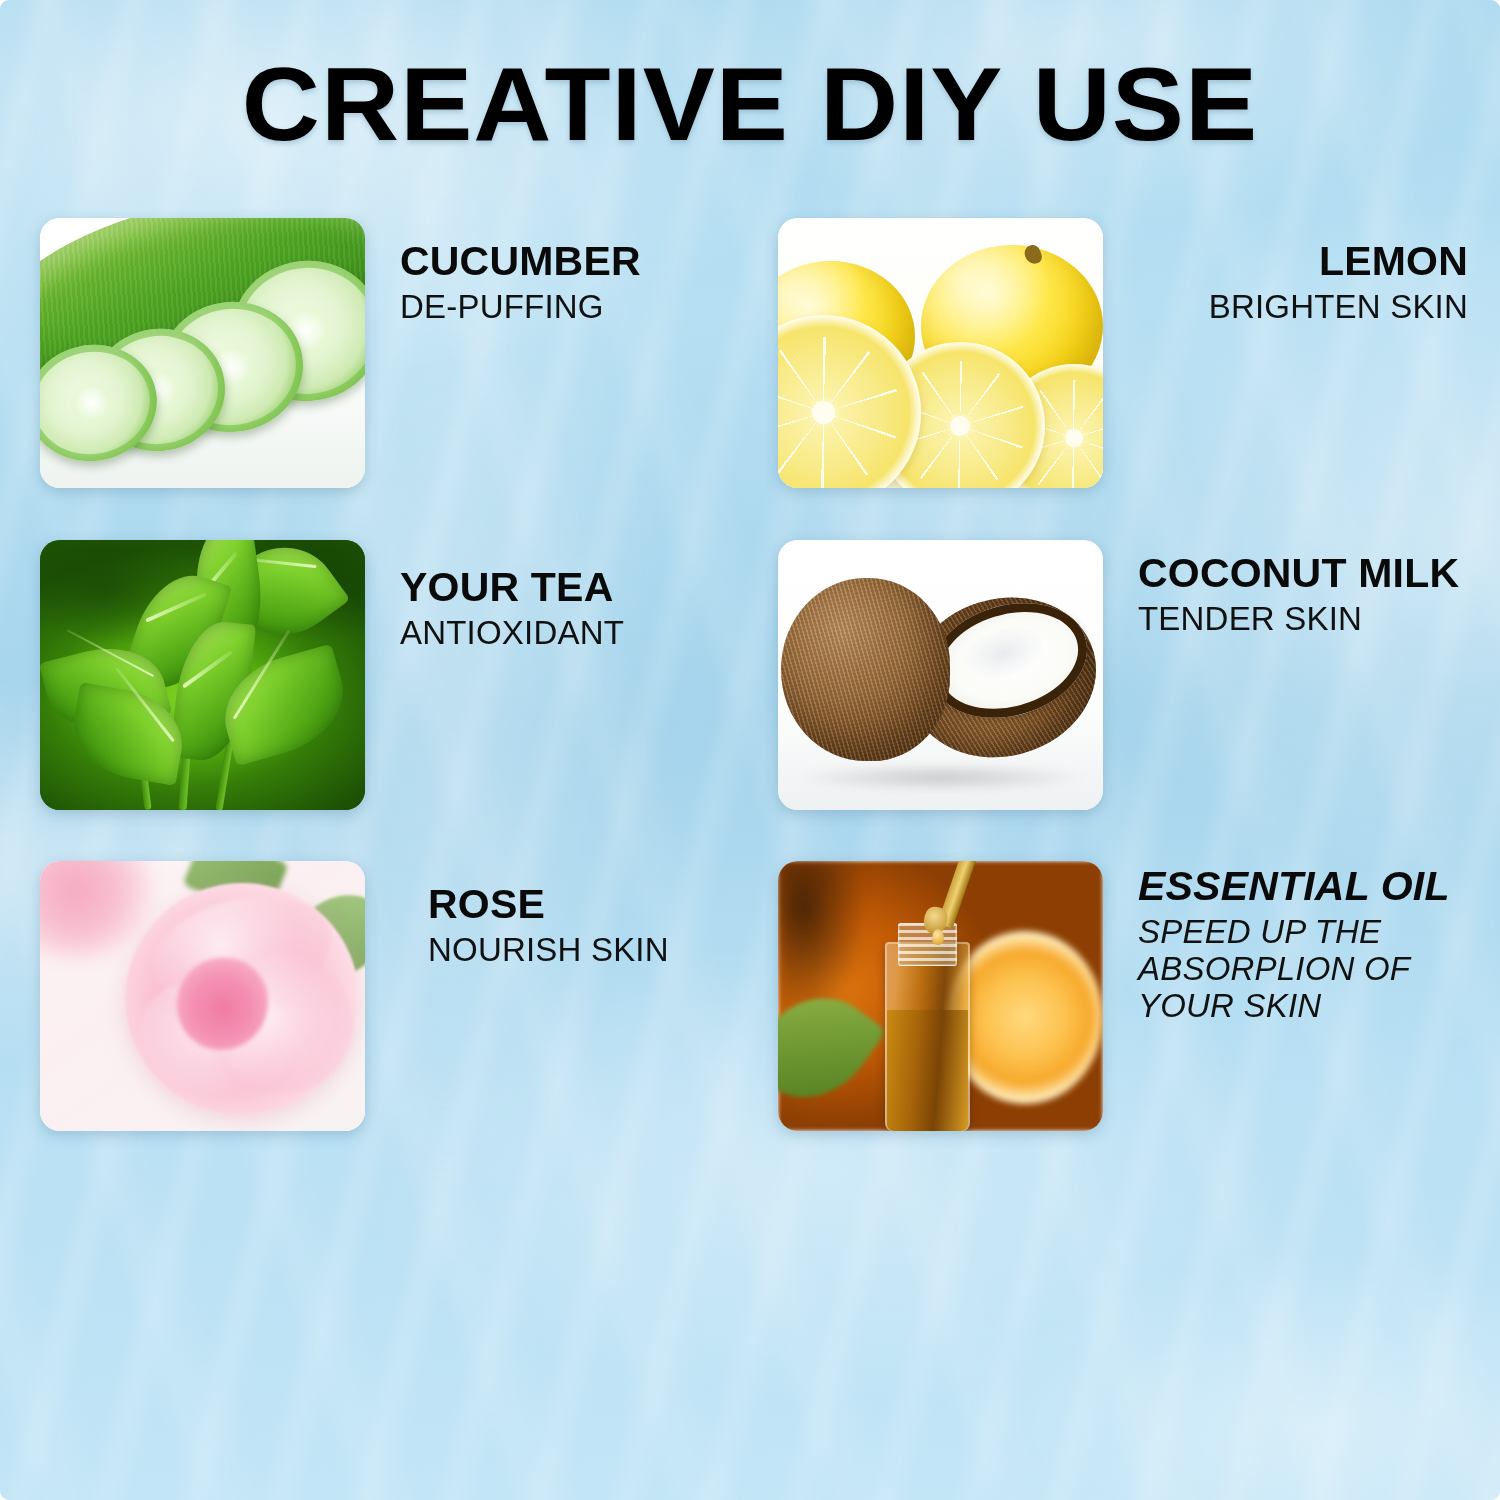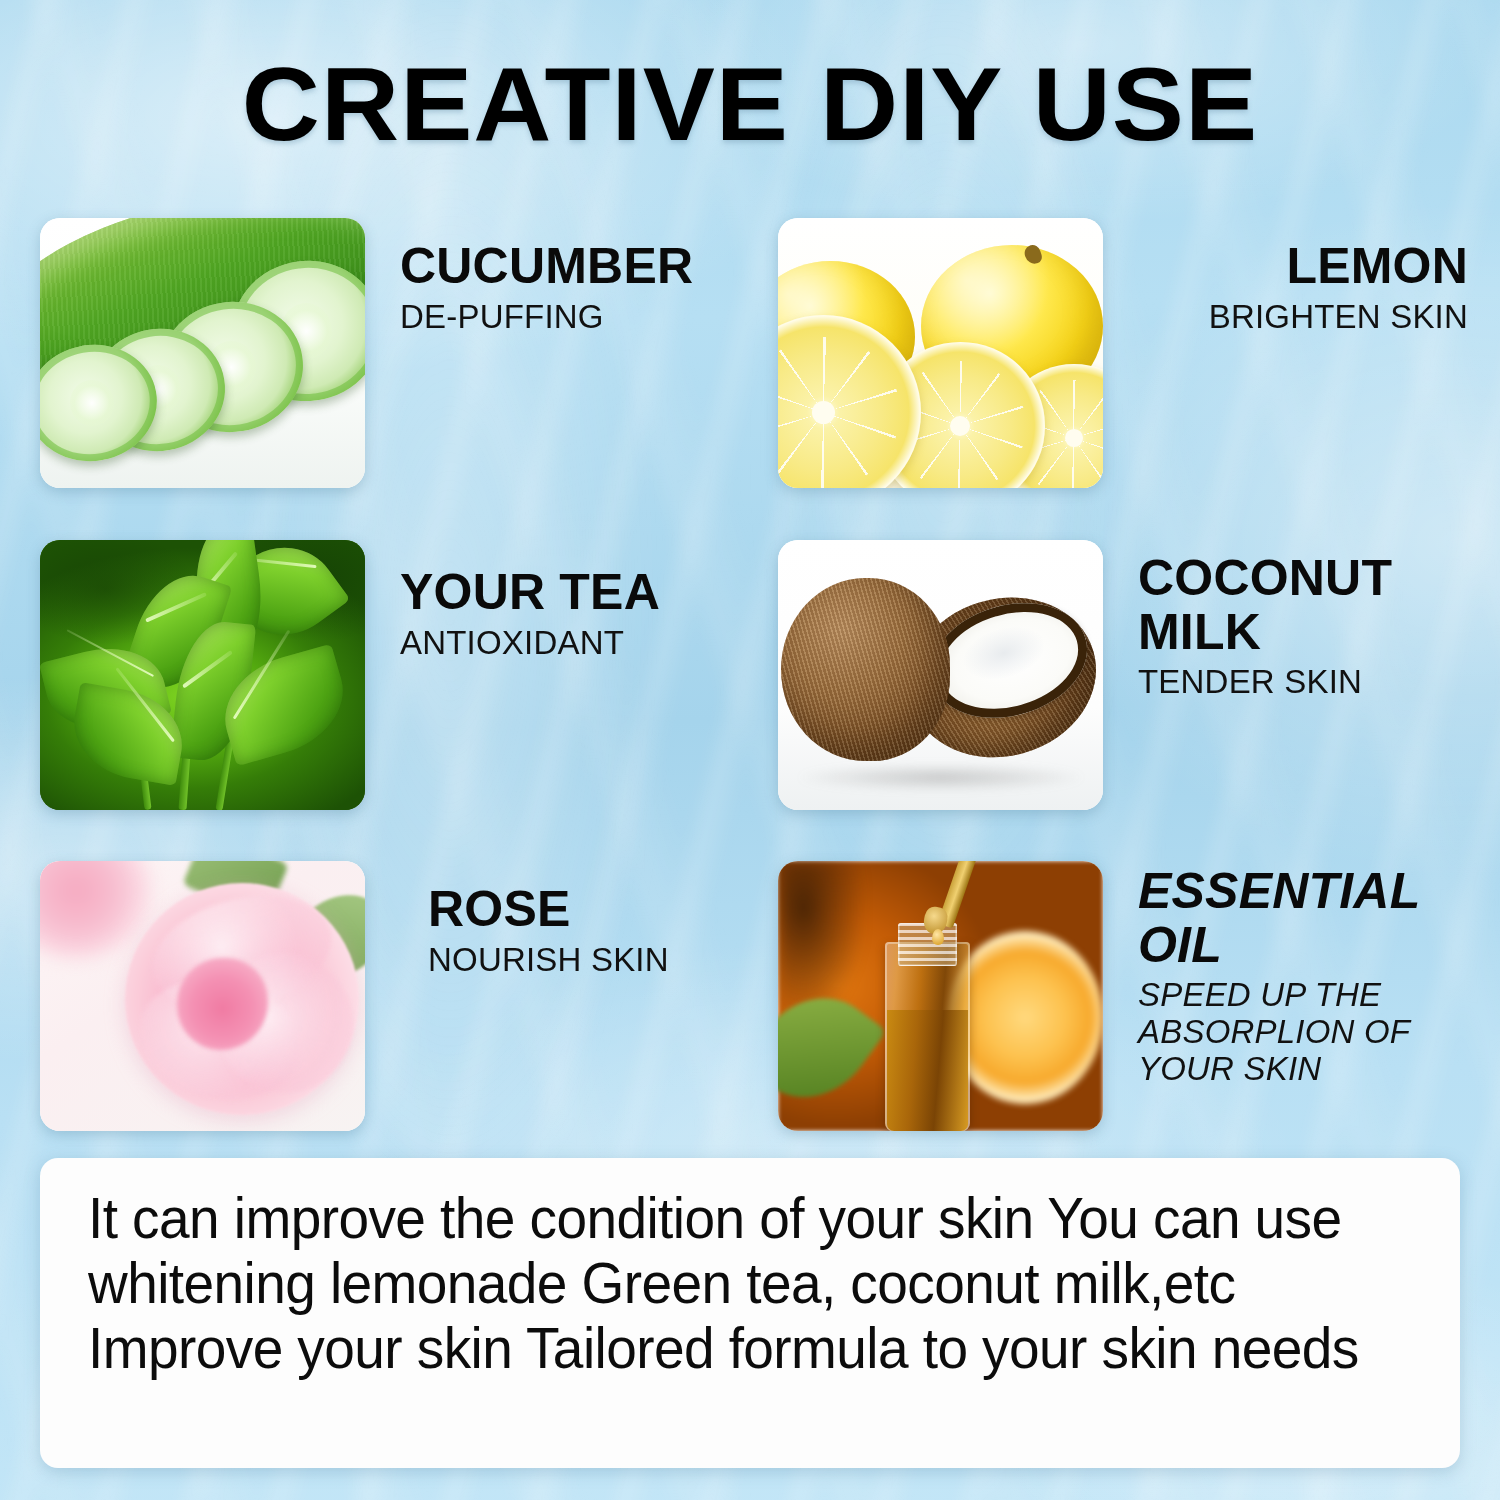--- a/index.html
+++ b/index.html
@@ -19,20 +19,21 @@
     height: 1500px;
     background:
       radial-gradient(ellipse 900px 420px at 18% 8%,  rgba(255,255,255,.55), rgba(255,255,255,0) 62%),
       radial-gradient(ellipse 700px 300px at 72% 3%,  rgba(255,255,255,.40), rgba(255,255,255,0) 60%),
       radial-gradient(ellipse 620px 520px at 97% 36%, rgba(255,255,255,.42), rgba(255,255,255,0) 65%),
       radial-gradient(ellipse 520px 300px at 4%  58%, rgba(255,255,255,.38), rgba(255,255,255,0) 65%),
       radial-gradient(ellipse 700px 340px at 55% 78%, rgba(255,255,255,.30), rgba(255,255,255,0) 68%),
       radial-gradient(ellipse 520px 260px at 88% 95%, rgba(255,255,255,.35), rgba(255,255,255,0) 66%),
       linear-gradient(178deg, #a9d8ef 0%, #b6dff3 22%, #a5d4ec 48%, #b9e0f4 72%, #c3e6f7 100%);
     overflow: hidden;
+    border-radius: 9px;
   }
   
   #page::before {
     content: "";
     position: absolute; inset: -10%;
     background:
       repeating-linear-gradient(104deg,
         rgba(255,255,255,0)    0px,
         rgba(255,255,255,0)   42px,
         rgba(255,255,255,.17) 58px,
@@ -82,21 +83,21 @@
   .thumb {
     position: absolute;
     width: 325px; height: 270px;
     border-radius: 20px;
     overflow: hidden;
     background: #fff;
     box-shadow: 0 4px 14px rgba(60,110,140,.28);
   }
   .txt { position: absolute; left: 360px; width: 370px; }
   .name {
-    font-size: 50px; font-weight: 700; color: #0a0a0a;
+    font-size: 41px; font-weight: 700; color: #0a0a0a;
     line-height: 1.07; letter-spacing: .2px;
   }
   .desc {
     font-size: 33px; font-weight: 400; color: #111;
     line-height: 1.12; letter-spacing: .2px; margin-top: 5px;
   }
 
   
   .col-l .thumb { left: 0; }
   .col-l .txt   { left: 360px; }
@@ -516,17 +517,14 @@
         </div>
       </div>
       <div class="txt">
         <div class="name">ESSENTIAL OIL</div>
         <div class="desc">SPEED UP THE ABSORPLION OF YOUR SKIN</div>
       </div>
     </div>
 
   </div>
 
-  <div class="caption-card">
-    <div class="caption-text">It can improve the condition of your skin You can use whitening lemonade Green tea, coconut milk,etc Improve your skin Tailored formula to your skin needs</div>
-  </div>
 
 </div>
 
 </body></html>

